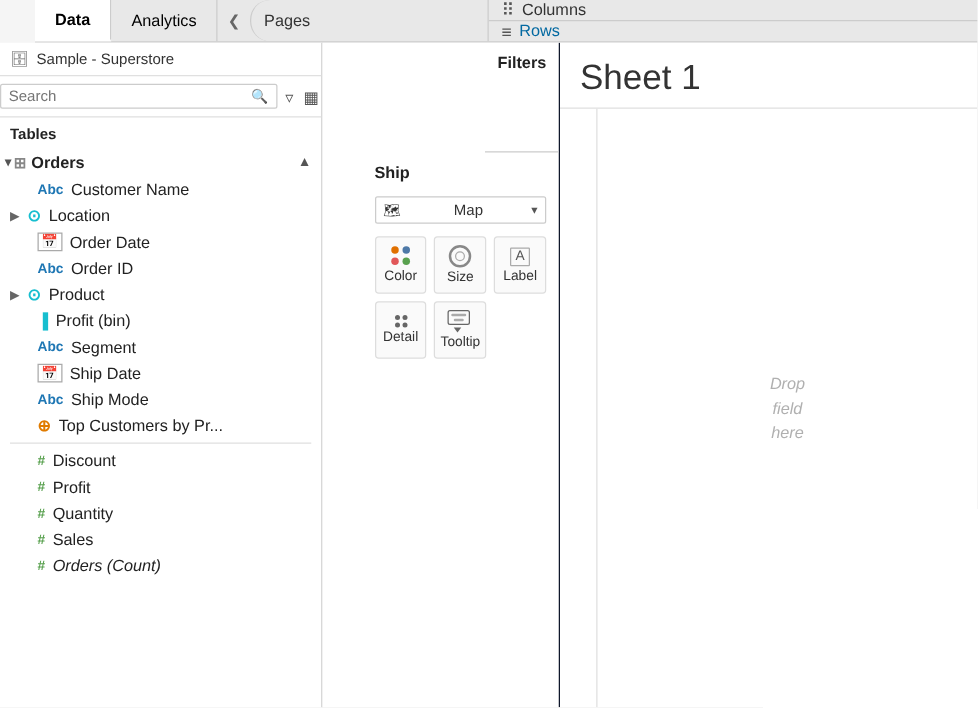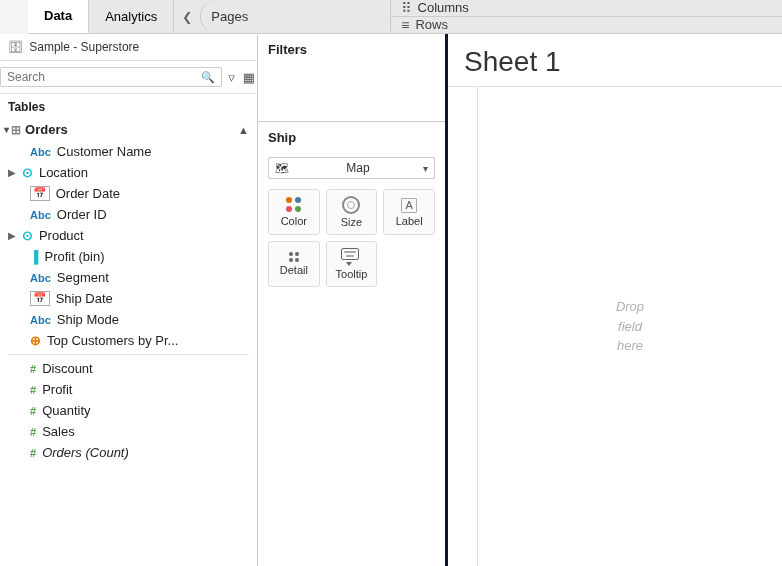--- a/index.html
+++ b/index.html
@@ -196,25 +196,26 @@
 
     
     .middle-section {
       display: flex;
       flex: 1;
       overflow: hidden;
     }
 
     .filters-marks-panel {
       width: 190px;
-      border-right: 3px solid #0f172a;
+      border-right: 1px solid #0f172a;
       background: #fff;
       display: flex;
       flex-direction: column;
       flex-shrink: 0;
+      align-items: flex-end;
     }
 
     .filters-section {
       border-bottom: 1px solid #ccc;
       padding: 0 0 8px;
     }
     .section-header {
       font-size: 13px;
       font-weight: 600;
       padding: 8px 10px 6px;
@@ -341,21 +342,21 @@
     <div style="width:190px; height:100%; display:flex; align-items:center; padding:0 10px; border-right:1px solid #ccc; font-size:13px; color:#333;">
       <span>Pages</span>
     </div>
     <div style="flex:1; display:flex; flex-direction:column; height:100%;">
       <div style="height:50%; display:flex; align-items:center; padding:0 10px; gap:6px; border-bottom:1px solid #ccc;">
         <span style="font-size:14px; color:#555;">⠿</span>
         <span style="font-size:13px; color:#333;">Columns</span>
       </div>
       <div style="height:50%; display:flex; align-items:center; padding:0 10px; gap:6px;">
         <span style="font-size:14px; color:#555;">≡</span>
-        <span style="font-size:13px; color:#404040;">Rows</span>
+        <span style="font-size:13px; color:#0369a1;">Rows</span>
       </div>
     </div>
   </div>
 </div>
 
 <div class="main-layout">
 
   <div class="left-panel">
 
     <div class="datasource-row">

